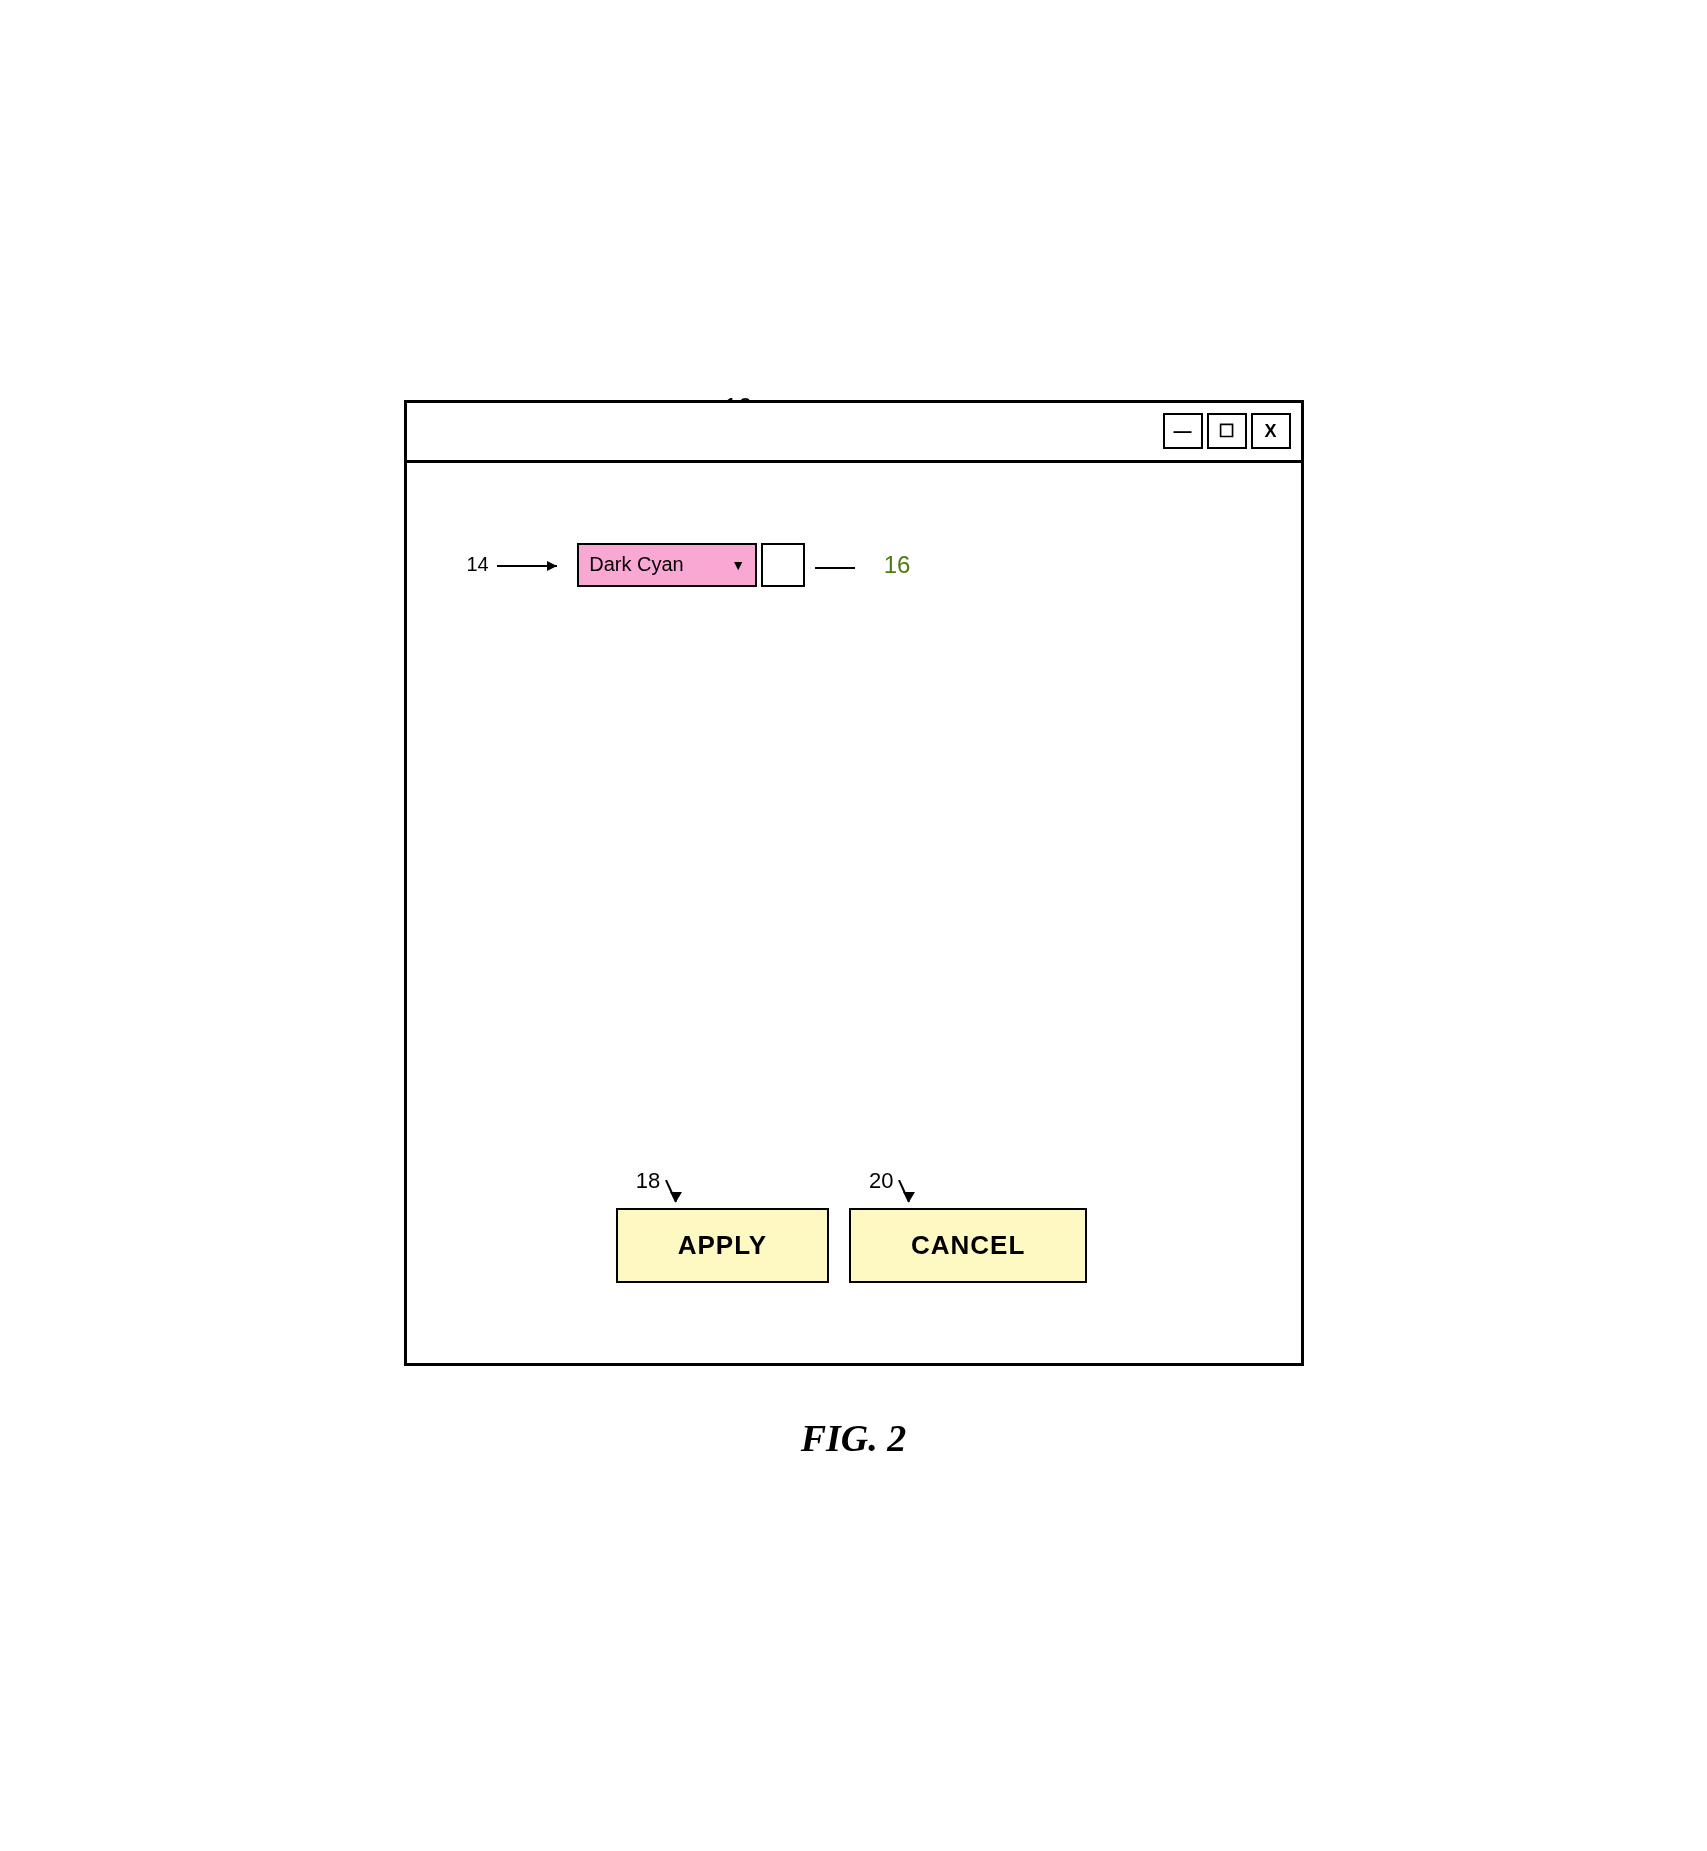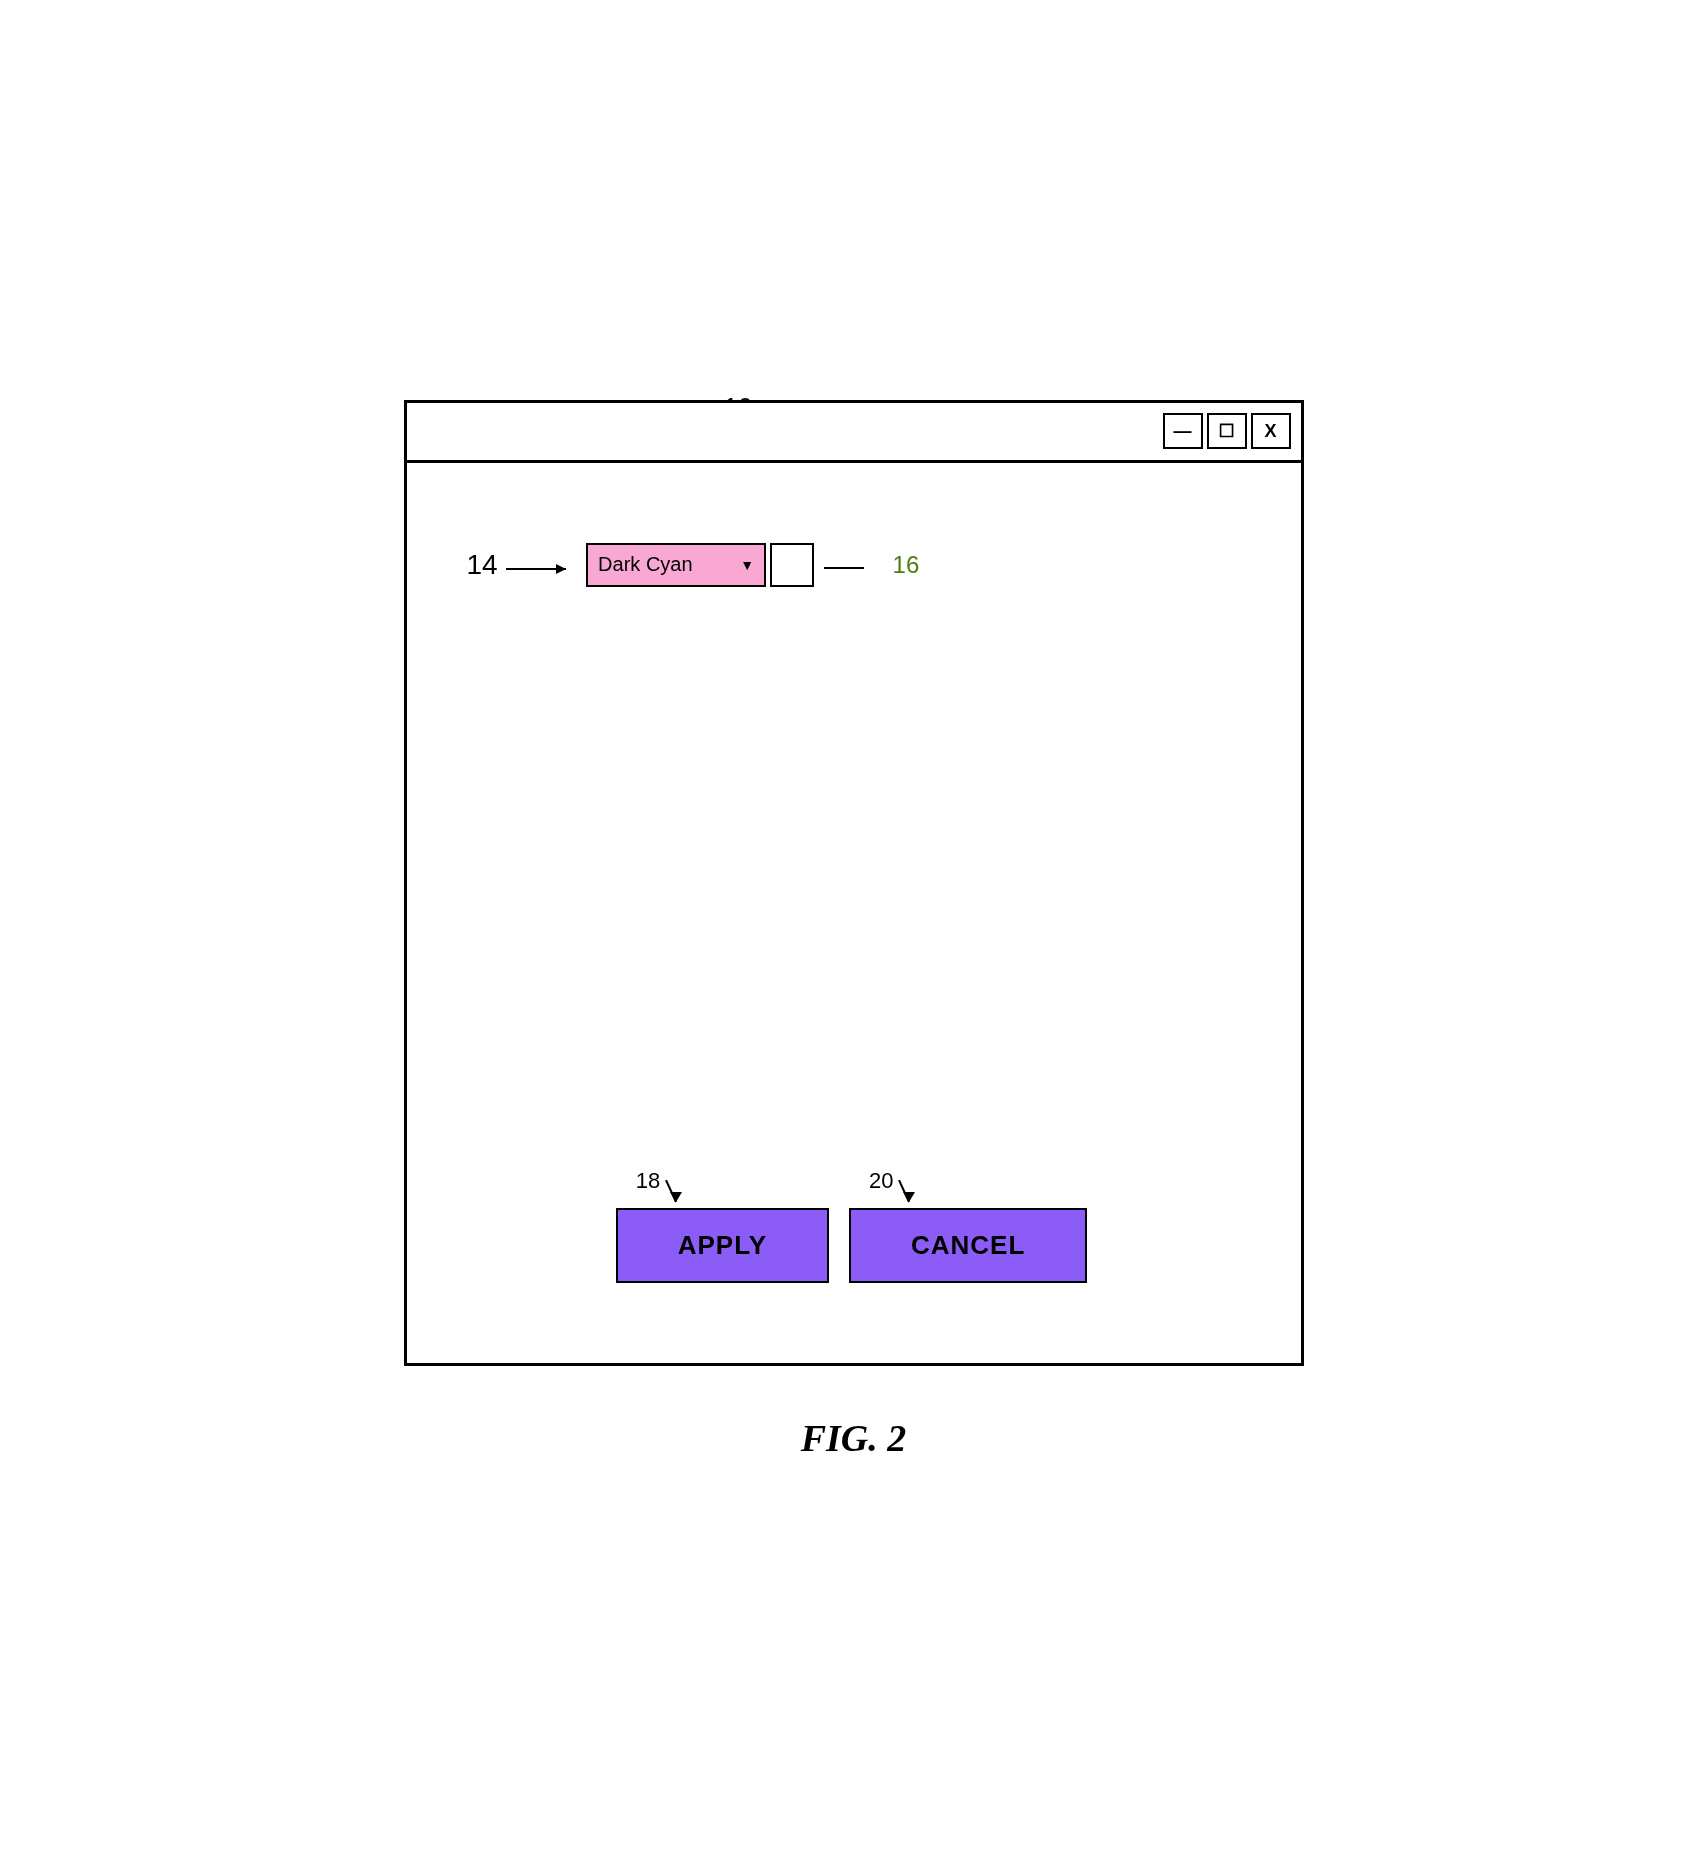--- a/index.html
+++ b/index.html
@@ -108,21 +108,21 @@
       bottom: 80px;
       left: 0;
       right: 4px;
       display: flex;
       justify-content: center;
       gap: 20px;
     }
 
     .action-btn {
       border: 2px solid #000;
-      background: #8b5cf6;
+      background: #fef9c3;
       padding: 20px 60px;
       font-size: 26px;
       font-weight: bold;
       letter-spacing: 1px;
       cursor: pointer;
       min-width: 200px;
       text-align: center;
     }
 
     .btn-wrapper {
@@ -168,21 +168,21 @@
           <span>X</span>
         </div>
       </div>
     </div>
 
     <div class="window-content">
 
       <div style="display:flex; align-items:center; margin-top: 20px; position: relative;">
 
         <div style="position: relative; margin-right: 10px;">
-          <span style="font-size: 28px; color:#000;">14</span>
+          <span style="font-size: 20px; color:#000;">14</span>
           
           <svg style="display:inline-block; margin-left: 4px; vertical-align: middle;" width="70" height="20">
             <line x1="0" y1="10" x2="60" y2="10" stroke="#000" stroke-width="2"></line>
             <polygon points="60,10 50,5 50,15" fill="#000"></polygon>
           </svg>
         </div>
 
         <div class="color-dropdown">
           <span class="dropdown-text">Dark Cyan</span>
           <span class="dropdown-arrow">▼</span>

